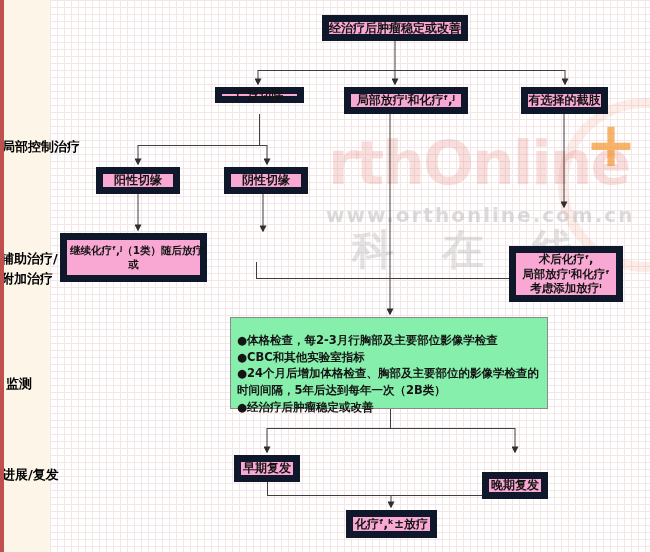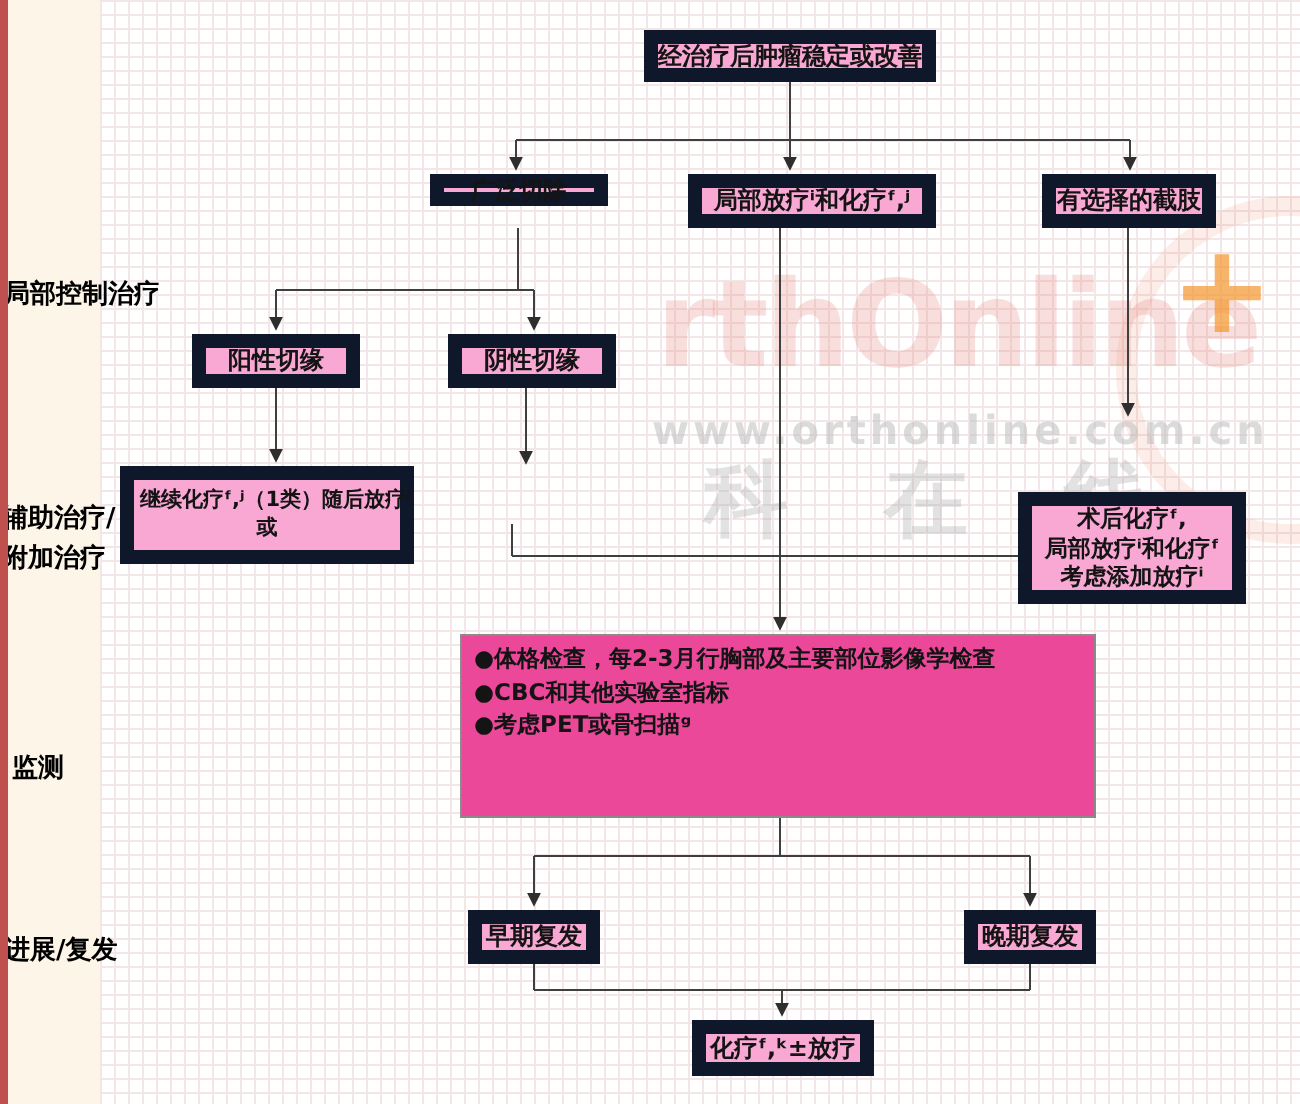--- a/index.html
+++ b/index.html
@@ -45,23 +45,23 @@
     position:absolute; z-index:3;
     background:#f9a8d4; border:7px solid #0f172a;
     display:flex; align-items:center; justify-content:center;
     font-size:12px; font-weight:600; color:#141414;
     text-align:center; line-height:1.25; white-space:nowrap;
   }
   .node.multiline { flex-direction:column; white-space:nowrap; }
   .node.leftalign { align-items:flex-start; text-align:left; }
   .node .center-line { width:100%; text-align:center; }
   .surv {
-    position:absolute; z-index:3; background:#ec4899; border:1px solid #8a8a8a;
+    position:absolute; z-index:3; background:#86efac; border:1px solid #8a8a8a;
     font-size:11.5px; font-weight:600; line-height:1.45; text-align:left;
-    padding:3px 6px 2px 6px; color:#141414;
+    padding:14px 6px 2px 6px; color:#141414;
   }
   .surv div { white-space:normal; }
   .stage-label {
     position:absolute; z-index:3; font-size:13px; font-weight:bold; color:#000;
     white-space:nowrap;
   }
   .small { font-size:10.5px; }
 </style>
 </head>
 <body>
@@ -143,22 +143,23 @@
 
   <div class="node multiline" style="left:509px; top:210px; width:114px; height:56px; font-size:11.5px;margin-top:36px;">
     <div>术后化疗ᶠ,</div>
     <div>局部放疗ⁱ和化疗ᶠ</div>
     <div>考虑添加放疗ⁱ</div>
   </div>
 
   <div class="surv" style="left:230px; top:317px; width:318px; height:92px;">
     <div>●体格检查，每2-3月行胸部及主要部位影像学检查</div>
     <div>●CBC和其他实验室指标</div>
-    <div>●考虑PET或骨扫描ᵍ</div>
+    <div>●24个月后增加体格检查、胸部及主要部位的影像学检查的时间间隔，5年后达到每年一次（2B类）</div>
+    <div>●经治疗后肿瘤稳定或改善</div>
   </div>
 
   <div class="node" style="left:234px; top:455px; width:66px; height:27px;">早期复发</div>
 
-  <div class="node" style="left:482px; top:455px; width:66px; height:27px;">晚期复发</div>
+  <div class="node" style="left:482px; top:472px; width:66px; height:27px;">晚期复发</div>
 
   <div class="node" style="left:346px; top:510px; width:91px; height:28px;">化疗ᶠ,ᵏ±放疗</div>
 
 </div>
 
 </body></html>

